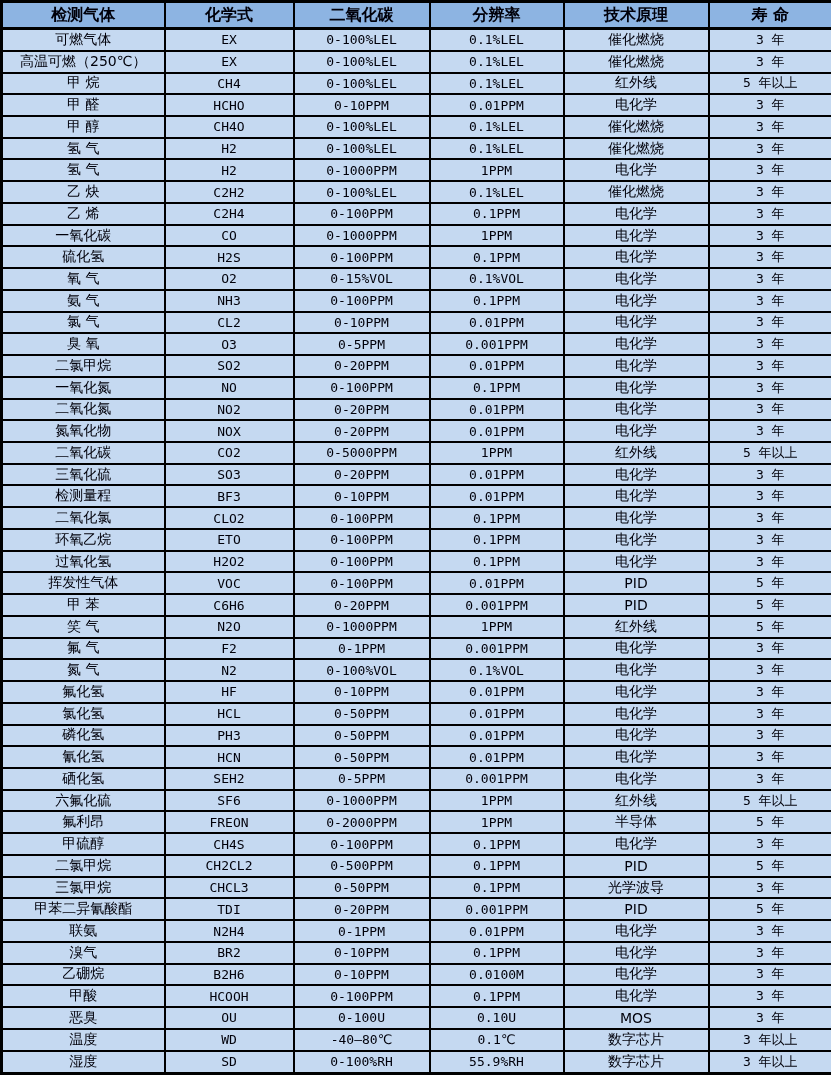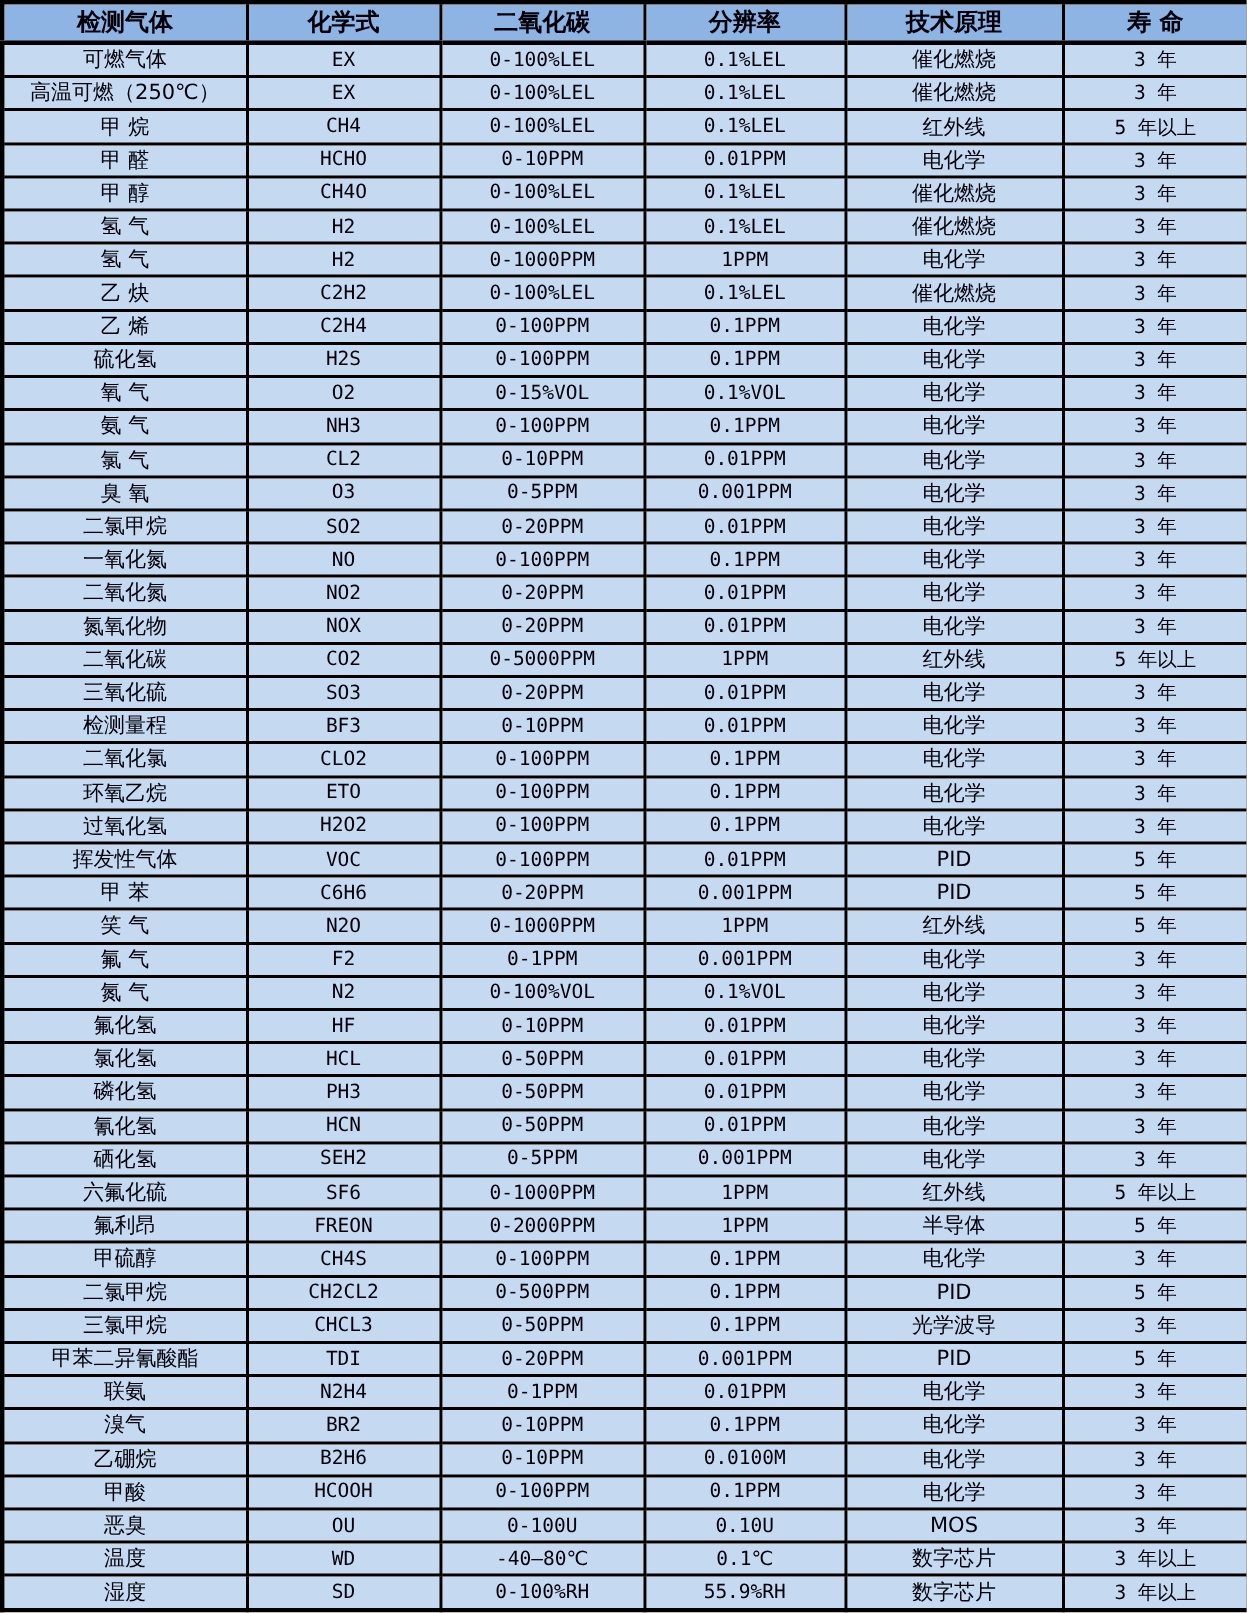--- a/index.html
+++ b/index.html
@@ -122,20 +122,28 @@
       </tr>
       <tr>
         <td class="cell-gas">乙 烯</td>
         <td class="cell-formula">C2H4</td>
         <td class="cell-range">0-100PPM</td>
         <td class="cell-resolution">0.1PPM</td>
         <td class="cell-principle">电化学</td>
         <td class="cell-lifespan">3 年</td>
       </tr>
       <tr>
+        <td class="cell-gas">一氧化碳</td>
+        <td class="cell-formula">CO</td>
+        <td class="cell-range">0-1000PPM</td>
+        <td class="cell-resolution">1PPM</td>
+        <td class="cell-principle">电化学</td>
+        <td class="cell-lifespan">3 年</td>
+      </tr>
+      <tr>
         <td class="cell-gas">硫化氢</td>
         <td class="cell-formula">H2S</td>
         <td class="cell-range">0-100PPM</td>
         <td class="cell-resolution">0.1PPM</td>
         <td class="cell-principle">电化学</td>
         <td class="cell-lifespan">3 年</td>
       </tr>
       <tr>
         <td class="cell-gas">氧 气</td>
         <td class="cell-formula">O2</td>

